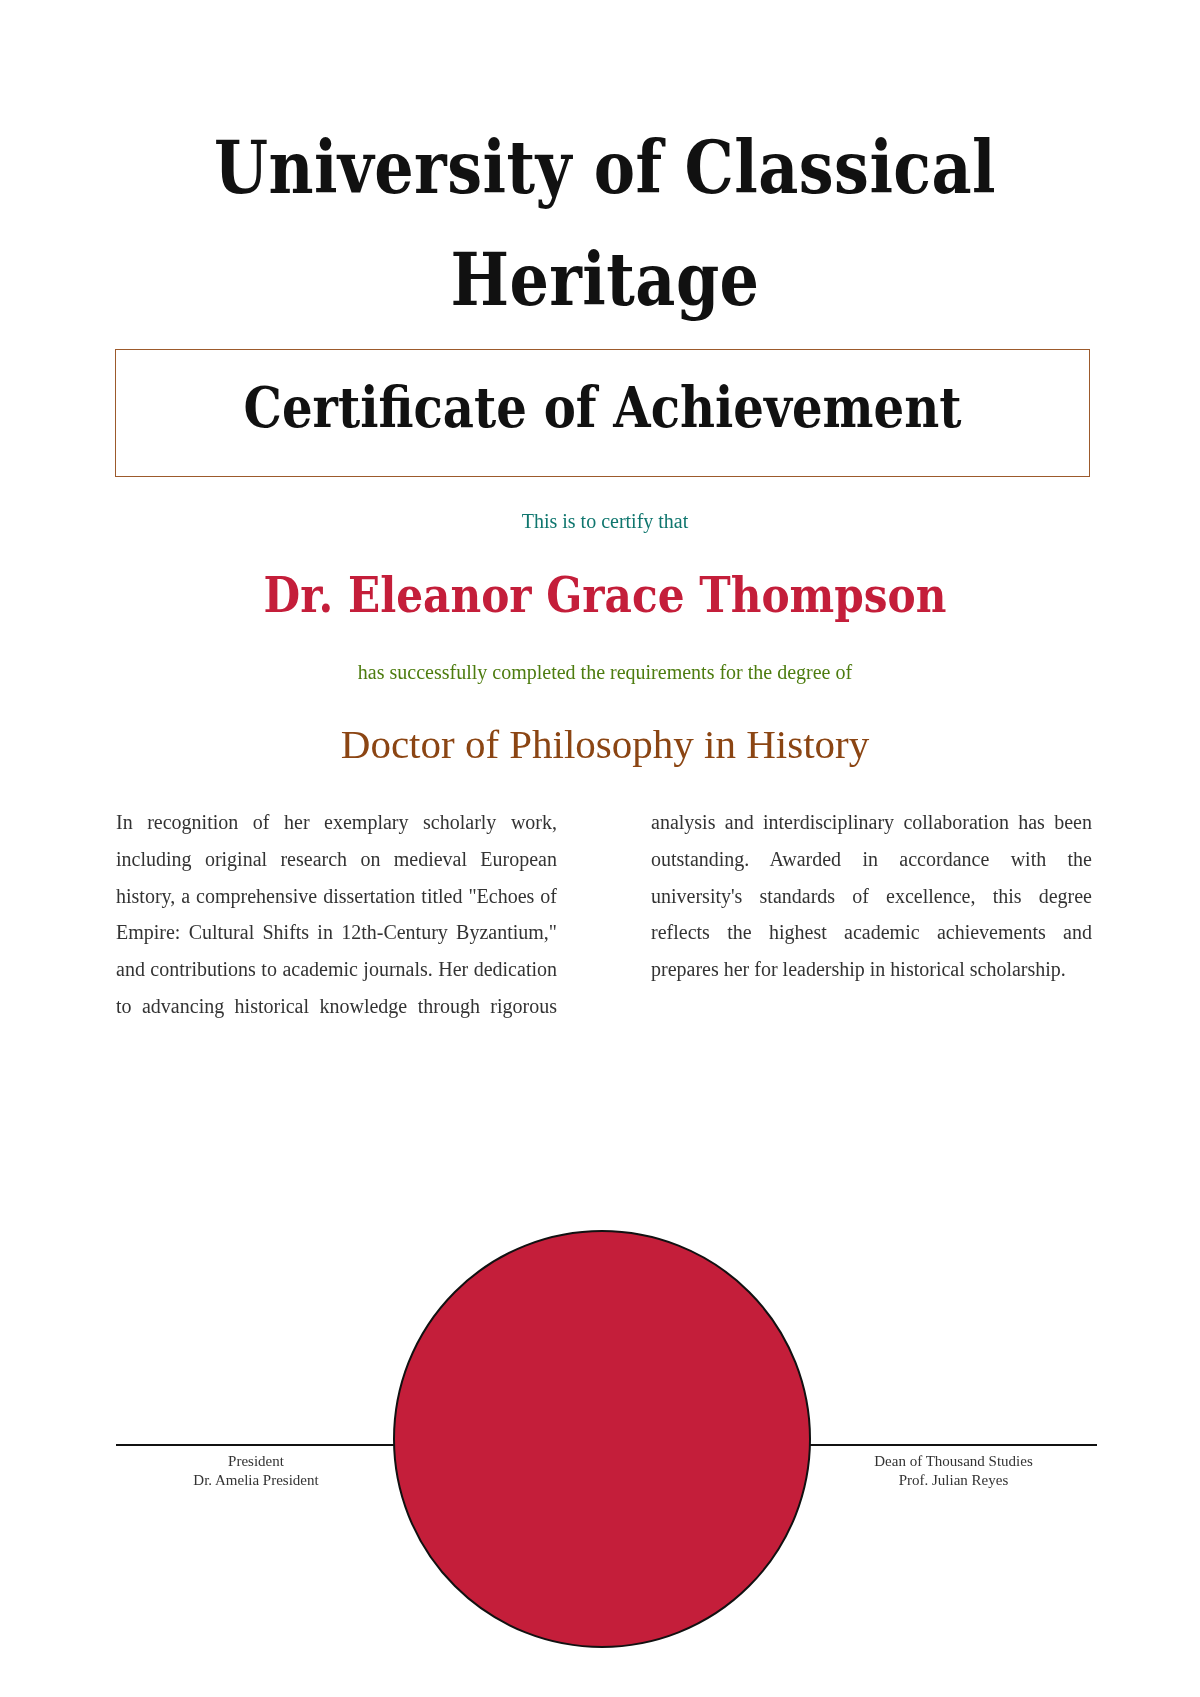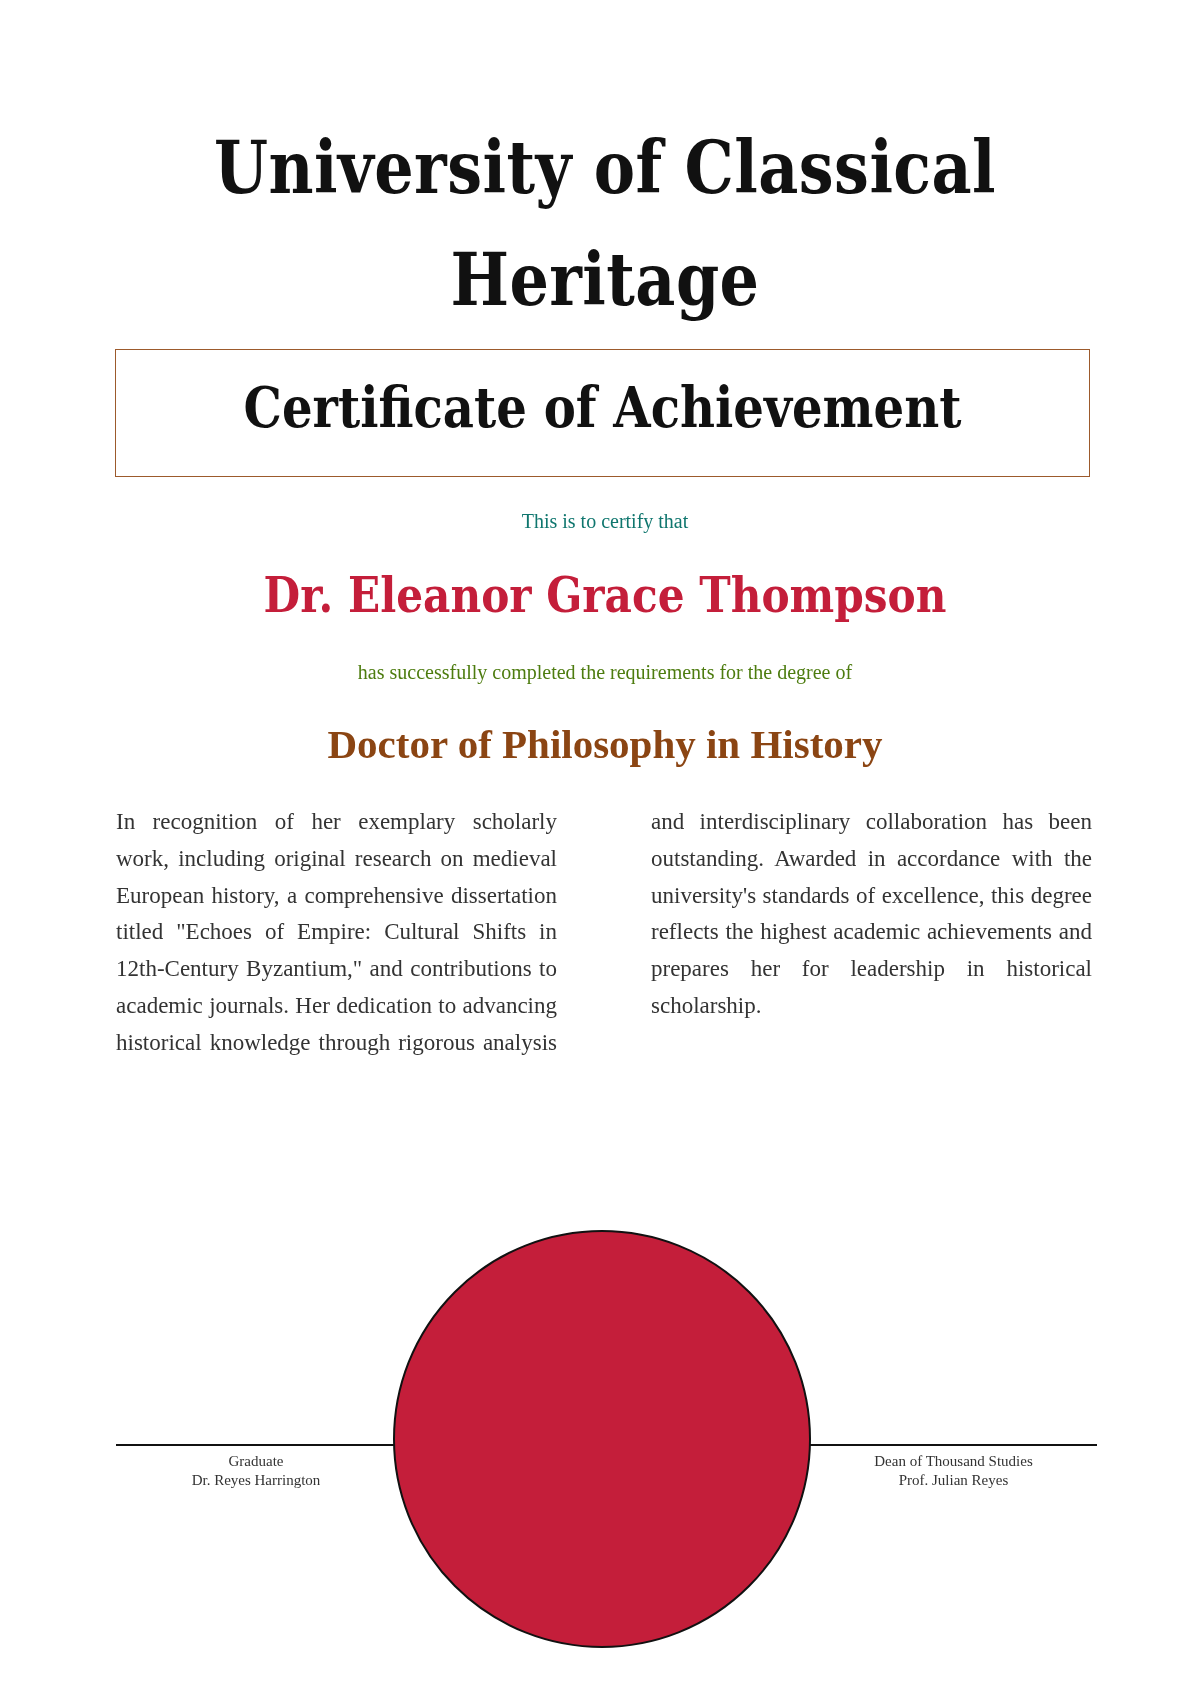--- a/index.html
+++ b/index.html
@@ -59,32 +59,32 @@
       position: absolute; left: 115px; width: 980px; top: 658px;
       text-align: center;
       font-family: "Liberation Serif", serif;
       font-size: 20px; line-height: 28px; color: #4d7c0f;
     }
 
     .degree-title {
       position: absolute; left: 115px; width: 980px; top: 714px;
       text-align: center;
       font-family: "Liberation Serif", serif;
-      font-weight: bold;
+      font-weight: normal;
       font-size: 41px; line-height: 60px;
       color: #8b4513;
     }
 
     .body-columns {
       position: absolute; left: 116px; top: 804px;
       width: 976px;
       column-count: 2;
       column-gap: 94px;
       font-family: "Liberation Serif", serif;
-      font-size: 23px;
+      font-size: 20px;
       line-height: 36.8px;
       color: #333333;
       text-align: justify;
       height: 260px;
     }
     .body-columns p { margin: 0; }
 
     .given-text {
       position: absolute; left: 115px; width: 980px; top: 1092px;
       text-align: center;
@@ -137,22 +137,22 @@
 
   <div class="body-columns">
     <p>In recognition of her exemplary scholarly work, including original research on medieval European history, a comprehensive dissertation titled "Echoes of Empire: Cultural Shifts in 12th-Century Byzantium," and contributions to academic journals. Her dedication to advancing historical knowledge through rigorous analysis and interdisciplinary collaboration has been outstanding. Awarded in accordance with the university's standards of excellence, this degree reflects the highest academic achievements and prepares her for leadership in historical scholarship.</p>
   </div>
 
 
   <div class="sig-line left"></div>
   <div class="sig-line right"></div>
 
   <div class="sig-block left">
-    <div>Graduate</div>
-    <div>Dr. Reyes Harrington</div>
+    <div>President</div>
+    <div>Dr. Amelia President</div>
   </div>
 
   <div class="sig-block right">
     <div>Dean of Thousand Studies</div>
     <div>Prof. Julian Reyes</div>
   </div>
 
   <div class="seal"></div>
 
 </div>

